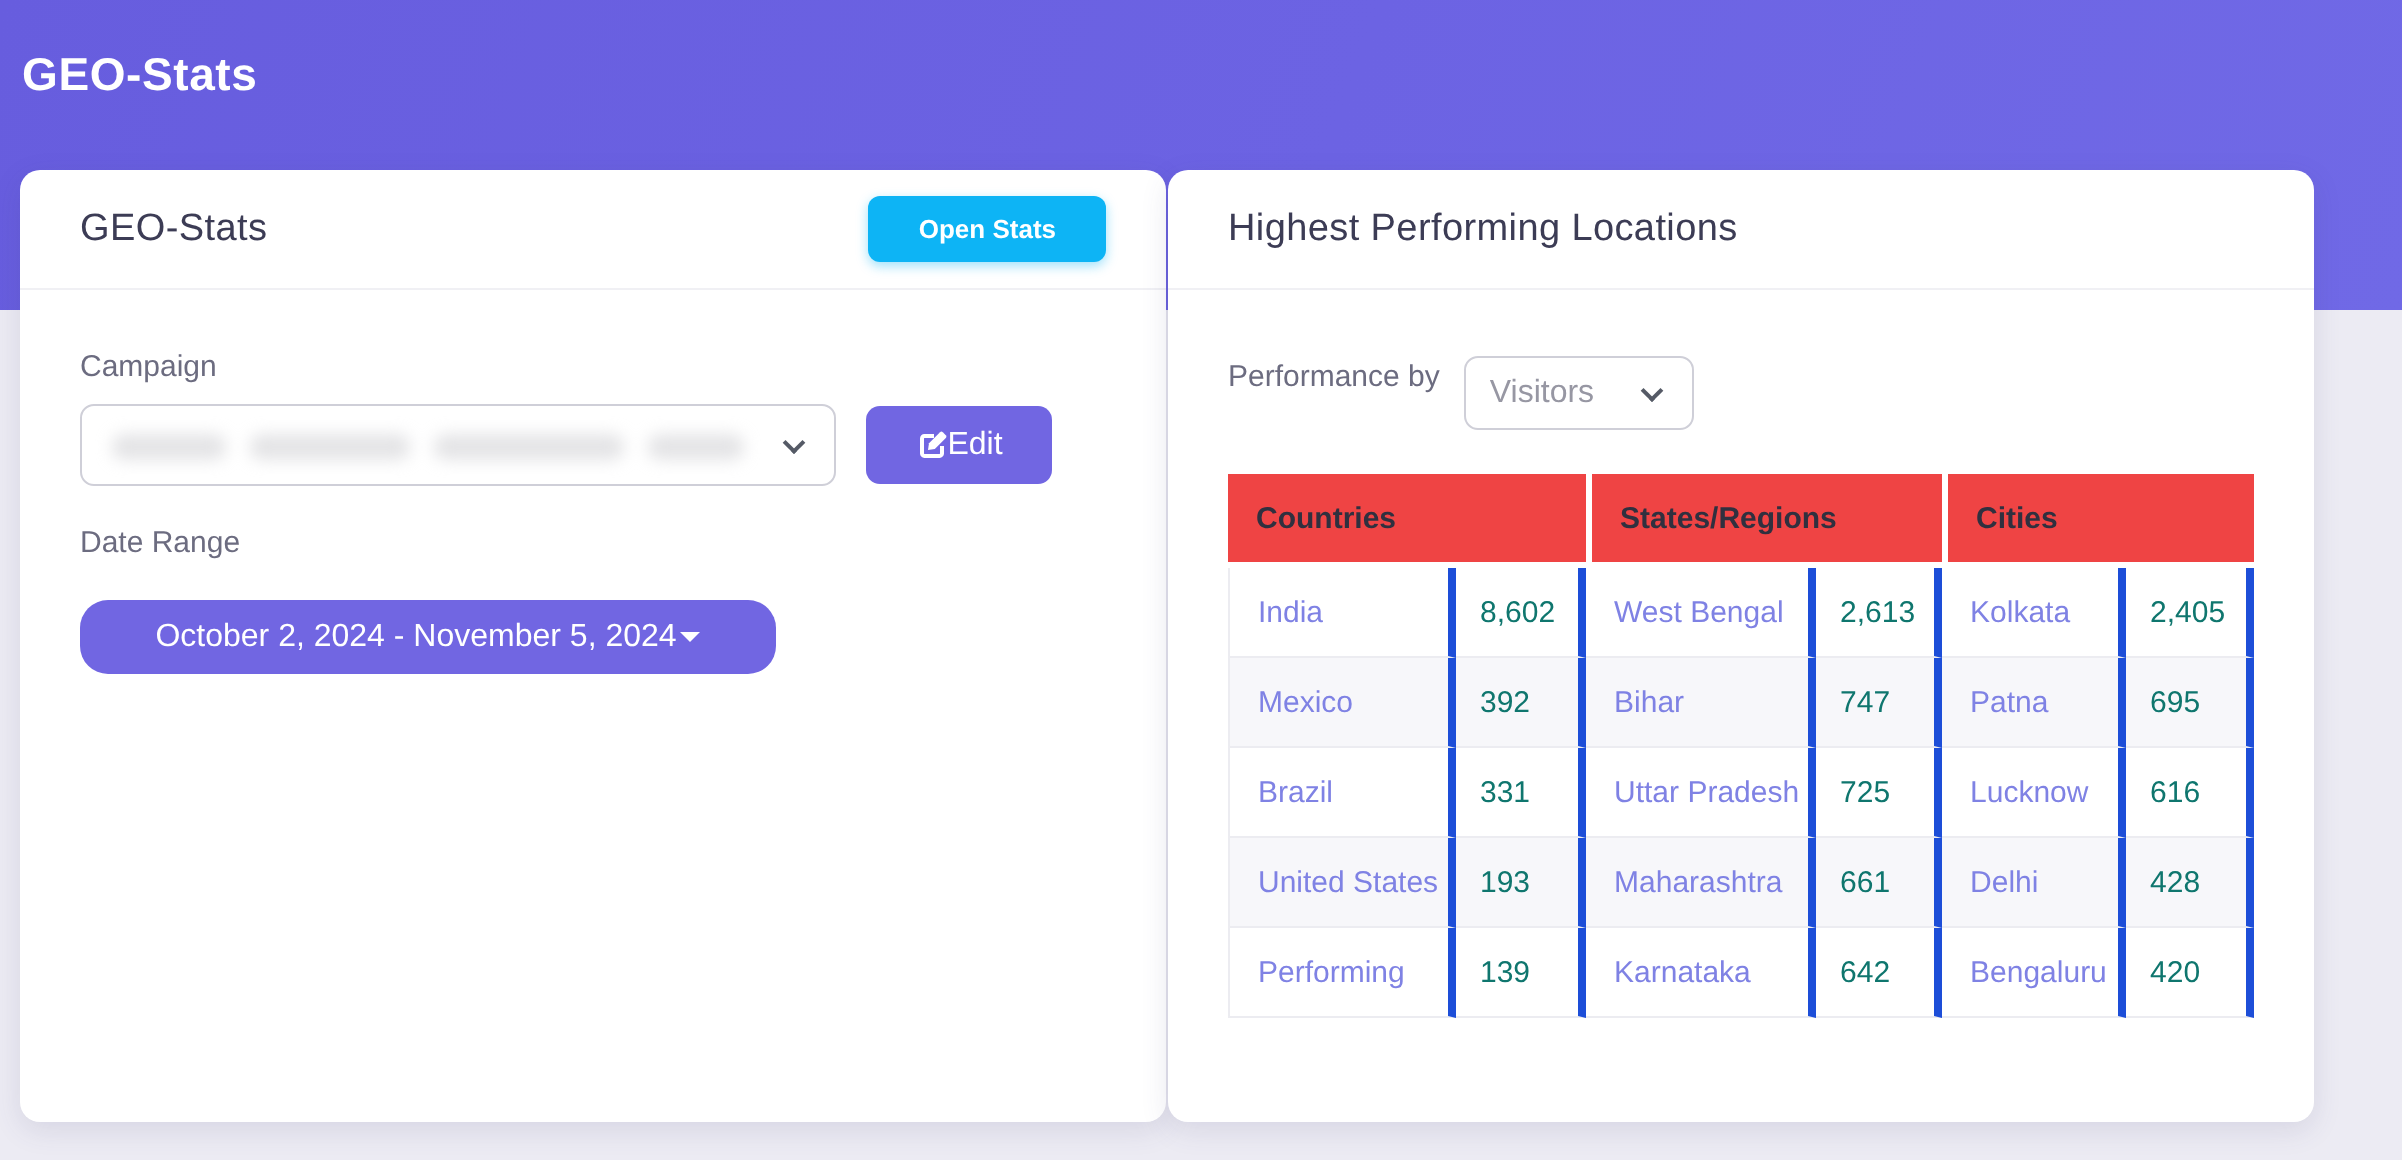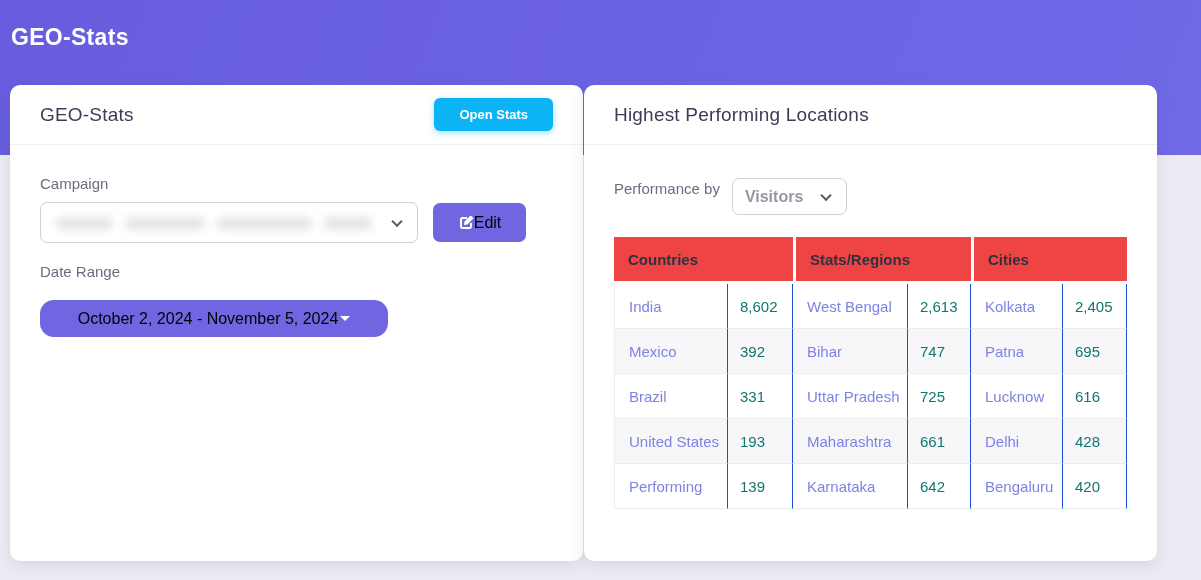--- a/index.html
+++ b/index.html
@@ -34,40 +34,39 @@
   .card-title { font-size:19px; color:#3c3c55; font-weight:500; letter-spacing:.2px; }
   .card-body { padding:30px; }
 
   
   .btn-info {
     background:#0db4f5; color:#fff; font-size:13px; font-weight:700;
     padding:9px 25px; border:none; border-radius:6px; cursor:pointer;
     box-shadow:0 2px 6px rgba(13,180,245,.4);
   }
   .btn-primary {
-    background:#7166e2; color:#000000; border:none; border-radius:7px; cursor:pointer;
+    background:#7166e2; color:#ffffff; border:none; border-radius:7px; cursor:pointer;
     display:inline-flex; align-items:center; justify-content:center; gap:0;
     font-size:16px; font-family:inherit;
   }
   .btn-edit { width:93px; height:39px; }
   .btn-date { width:348px; height:37px; margin-top:10px;border-radius:14px; }
   .caret-down {
     width:0; height:0; border-left:5px solid transparent;
     border-right:5px solid transparent; border-top:5px solid #ffffff;
     display:inline-block; margin-left:2px;
   }
   .edit-icon svg { display:block; }
 
   
   .field-label { font-size:15px; color:#6c6c80; font-weight:500; margin-bottom:10px; }
   .campaign-row { display:flex; align-items:center; gap:15px; }
   .select-box {
     position:relative; background:#fff; border:1px solid #cfcfd8; border-radius:7px;
     cursor:pointer;
-    font-weight:bold;
   }
   .campaign-select { width:378px; height:41px; }
   .redacted-bars {
     position:absolute; left:15px; top:14px; right:45px; height:13px;
     display:flex; gap:12px; filter:blur(4px); overflow:hidden;
   }
   .redacted-bars span { background:#cdcdd2; opacity:.55; border-radius:6px; height:100%; display:block; }
   .chev {
     position:absolute; right:16px; top:50%;
     width:8px; height:8px; border-right:2px solid #555a66; border-bottom:2px solid #555a66;
@@ -86,21 +85,21 @@
   
   table.geo-table { border-collapse:separate; border-spacing:0; margin-top:22px; table-layout:fixed; width:513px; }
   .geo-table th {
     background:#ef4444; color:#30303f; font-size:15px; font-weight:700;
     text-align:left; height:47px; padding:0 0 0 14px;
     border-bottom:3px solid #ffffff;
   }
   .geo-table th + th { border-left:3px solid #ffffff; }
   .geo-table td {
     height:45px; font-size:15px; padding:0 0 0 14px; background:#fff;
-    border-bottom:1px solid #ececf1; border-right:1px solid #1d4ed8;
+    border-bottom:1px solid #ececf1; border-right:4px solid #1d4ed8;
   }
   .geo-table td:first-child { border-left:1px solid #ececf1; }
   .geo-table tbody tr:nth-child(even) td { background:#f7f7fa; }
   .geo-table td.val { color:#0f766e; padding-left:12px; }
   .geo-table a.loc-link { color:#7f82e4; text-decoration:none; cursor:pointer; }
 </style>
 </head>
 <body>
 
 <div class="banner">
@@ -166,21 +165,21 @@
         <col style="width:114px">
           <col style="width:65px">
         <col style="width:115px">
           <col style="width:63px">
         <col style="width:92px">
           <col style="width:64px">
       </colgroup>
       <thead>
         <tr>
           <th colspan="2">Countries</th>
-          <th colspan="2">Stats/Regions</th>
+          <th colspan="2">States/Regions</th>
           <th colspan="2">Cities</th>
         </tr>
       </thead>
       <tbody>
   <tr>
     <td><a class="loc-link">India</a></td>
     <td class="val">8,602</td>
     <td><a class="loc-link">West Bengal</a></td>
     <td class="val">2,613</td>
     <td><a class="loc-link">Kolkata</a></td>

